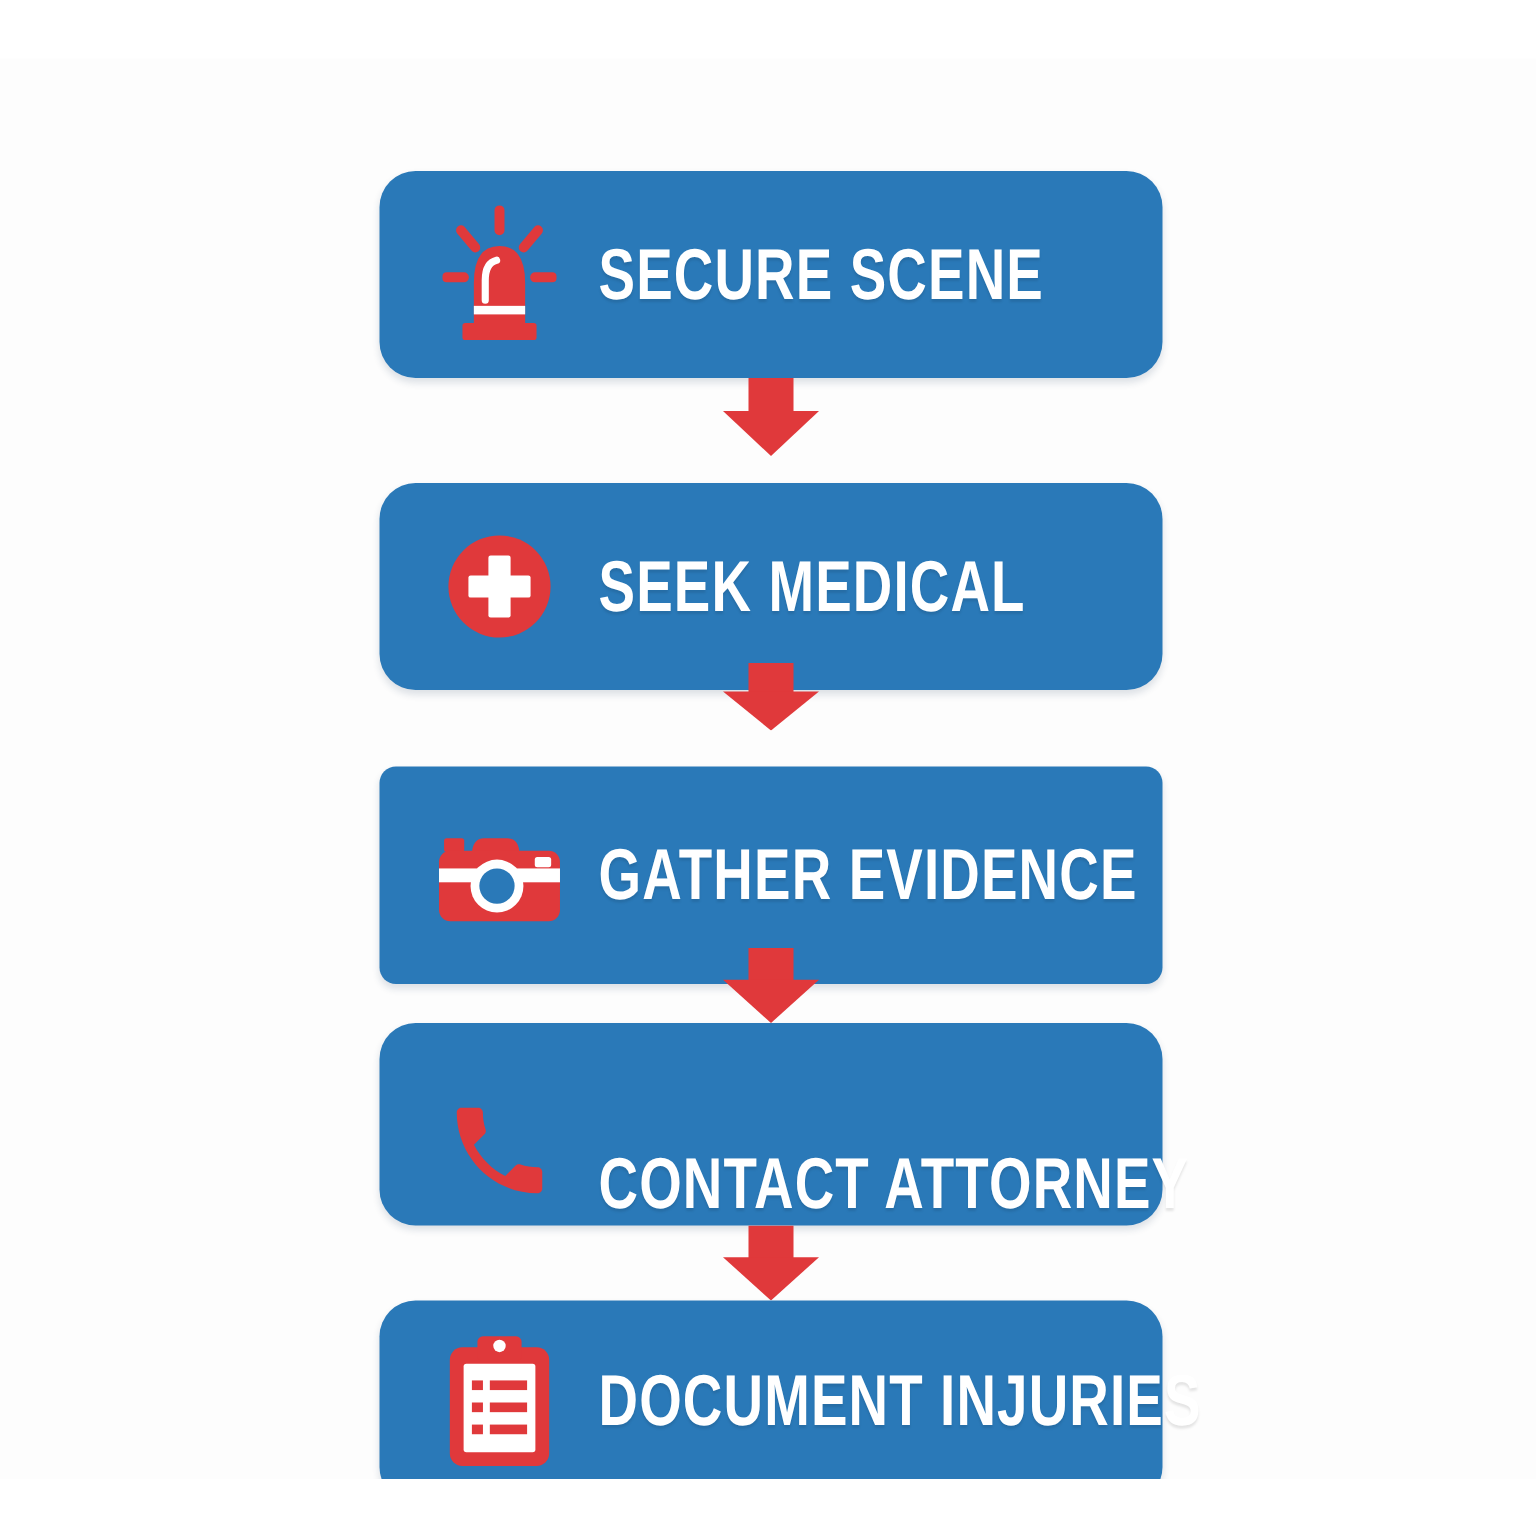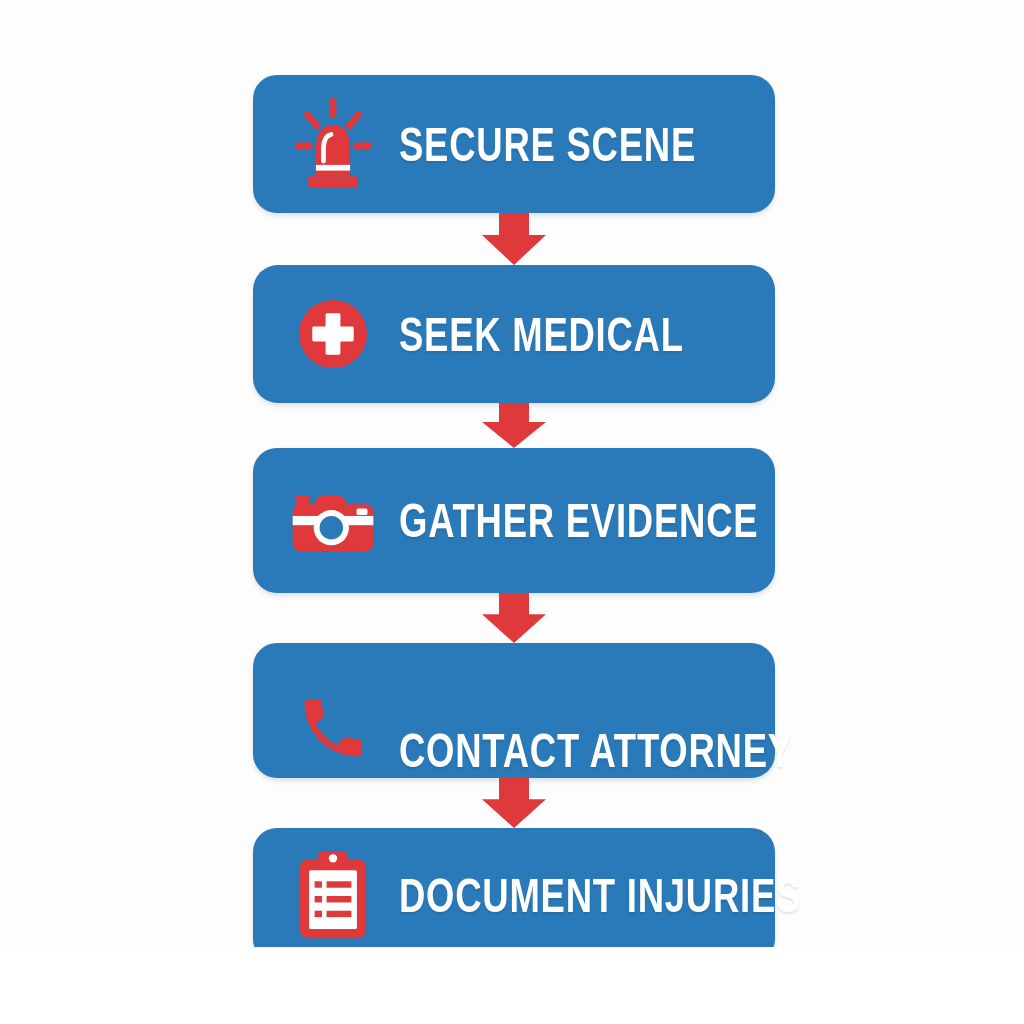--- a/index.html
+++ b/index.html
@@ -3,20 +3,21 @@
 <meta charset="utf-8">
 <style>
   html, body { margin: 0; padding: 0; }
   .canvas {
     position: relative;
     width: 1024px;
     height: 947px;
     background: var(--background, #FDFDFD);
     font-family: "Liberation Sans", "DejaVu Sans", sans-serif;
     overflow: hidden;
+    margin-top: 39px;
   }
   .step {
     position: absolute;
     left: 253px;
     width: 522px;
     background: var(--block-blue, #2A79B8);
     border-radius: 24px;
     display: flex;
     align-items: center;
     padding-left: 36px;
@@ -78,39 +79,39 @@
     <span class="label">SECURE SCENE</span>
   </div>
 
   <div class="arrow" style="top:213px;height:52px;">
     <svg viewBox="0 0 64 52" preserveAspectRatio="none" aria-hidden="true">
       <rect class="c-red" x="17" y="0" width="30" height="23"></rect>
       <polygon class="c-red" points="0,22 64,22 32,52"></polygon>
     </svg>
   </div>
 
-  <div class="step" style="top:265px;height:138px;border-radius:25px;">
+  <div class="step" style="top:283px;height:138px;">
     <div class="icon-box">
       <svg width="74" height="74" viewBox="0 0 100 100" aria-hidden="true">
         <circle class="c-red" cx="50" cy="50" r="46"></circle>
         <rect class="c-white" x="40" y="22" width="20" height="56" rx="2"></rect>
         <rect class="c-white" x="22" y="40" width="56" height="20" rx="2"></rect>
       </svg>
     </div>
     <span class="label">SEEK MEDICAL</span>
   </div>
 
   <div class="arrow" style="top:403px;height:45px;">
     <svg viewBox="0 0 64 52" preserveAspectRatio="none" aria-hidden="true">
       <rect class="c-red" x="17" y="0" width="30" height="23"></rect>
       <polygon class="c-red" points="0,22 64,22 32,52"></polygon>
     </svg>
   </div>
 
-  <div class="step" style="top:448px;height:145px;">
+  <div class="step" style="top:472px;height:145px;border-radius:11px;">
     <div class="icon-box">
       <svg width="84" height="68" viewBox="0 0 100 80" aria-hidden="true">
         <rect class="c-red" x="6" y="10" width="16" height="11" rx="2"></rect>
         <path class="c-red" d="M28 24 Q28 10 38 10 L56 10 Q66 10 66 24 Z"></path>
         <rect class="c-red" x="2" y="20" width="96" height="56" rx="9"></rect>
         <rect class="c-white" x="2" y="34" width="96" height="11"></rect>
         <rect class="c-white" x="78" y="25" width="13" height="8" rx="2"></rect>
         <circle class="c-white" cx="48" cy="48" r="21"></circle>
         <circle class="c-blue" cx="48" cy="48" r="14"></circle>
       </svg>

